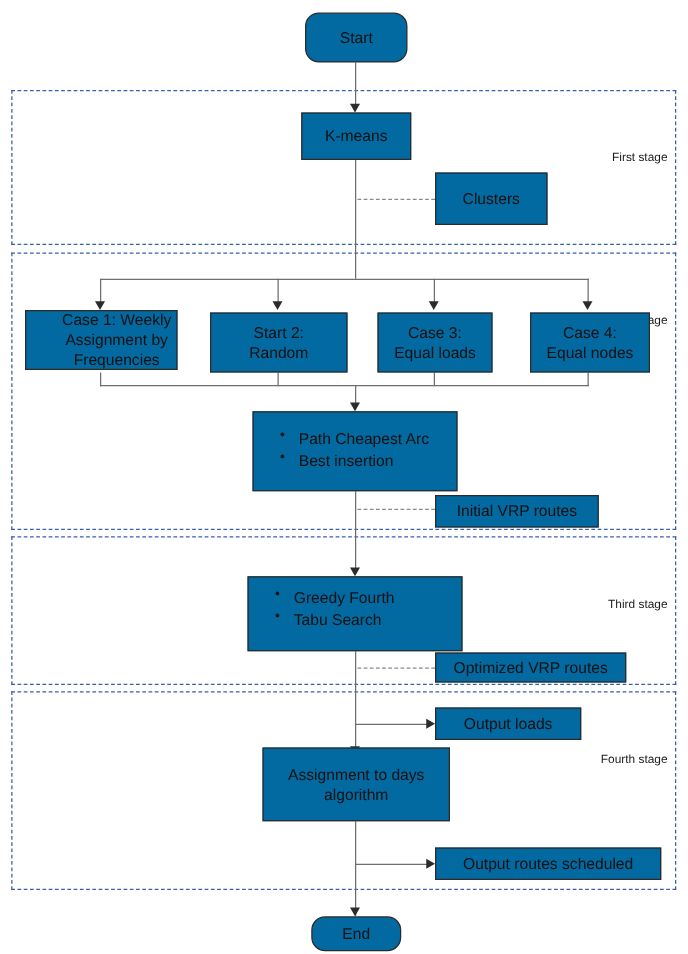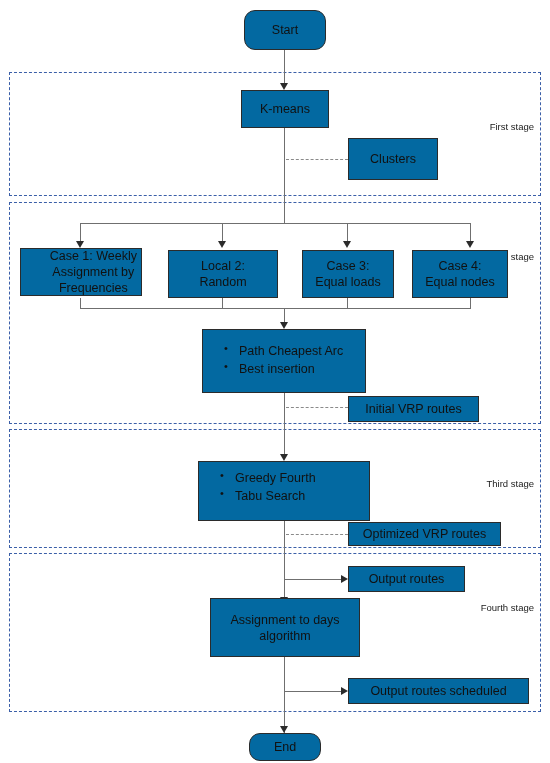--- a/index.html
+++ b/index.html
@@ -183,30 +183,30 @@
     <span>Clusters</span>
   </div>
 
   <div class="node" style="left:20px; top:248px; width:122px; height:48px;justify-content:flex-end;">
     <span class="multiline">Case 1: Weekly
 Assignment  by
 Frequencies</span>
   </div>
 
   <div class="node" style="left:168px; top:250px; width:110px; height:48px;">
-    <span class="multiline">Local 2:
+    <span class="multiline">Start 2:
 Random</span>
   </div>
 
   <div class="node" style="left:302px; top:250px; width:92px; height:48px;">
     <span class="multiline">Case 3:
 Equal loads</span>
   </div>
 
-  <div class="node" style="left:412px; top:250px; width:96px; height:48px;">
+  <div class="node" style="left:424px; top:250px; width:96px; height:48px;">
     <span class="multiline">Case 4:
 Equal nodes</span>
   </div>
 
   <div class="node bulleted" style="left:202px; top:329px; width:164px; height:64px;">
     <ul>
       <li>Path Cheapest Arc</li>
       <li>Best insertion</li>
     </ul>
   </div>
@@ -220,21 +220,21 @@
       <li>Greedy Fourth</li>
       <li>Tabu Search</li>
     </ul>
   </div>
 
   <div class="node thin" style="left:348px; top:522px; width:153px; height:24px;">
     <span>Optimized VRP routes</span>
   </div>
 
   <div class="node thin" style="left:348px; top:566px; width:117px; height:26px;">
-    <span>Output routes</span>
+    <span>Output loads</span>
   </div>
 
   <div class="node" style="left:210px; top:598px; width:150px; height:59px;">
     <span class="multiline">Assignment to days
 algorithm</span>
   </div>
 
   <div class="node thin" style="left:348px; top:678px; width:181px; height:26px;">
     <span>Output routes scheduled</span>
   </div>

